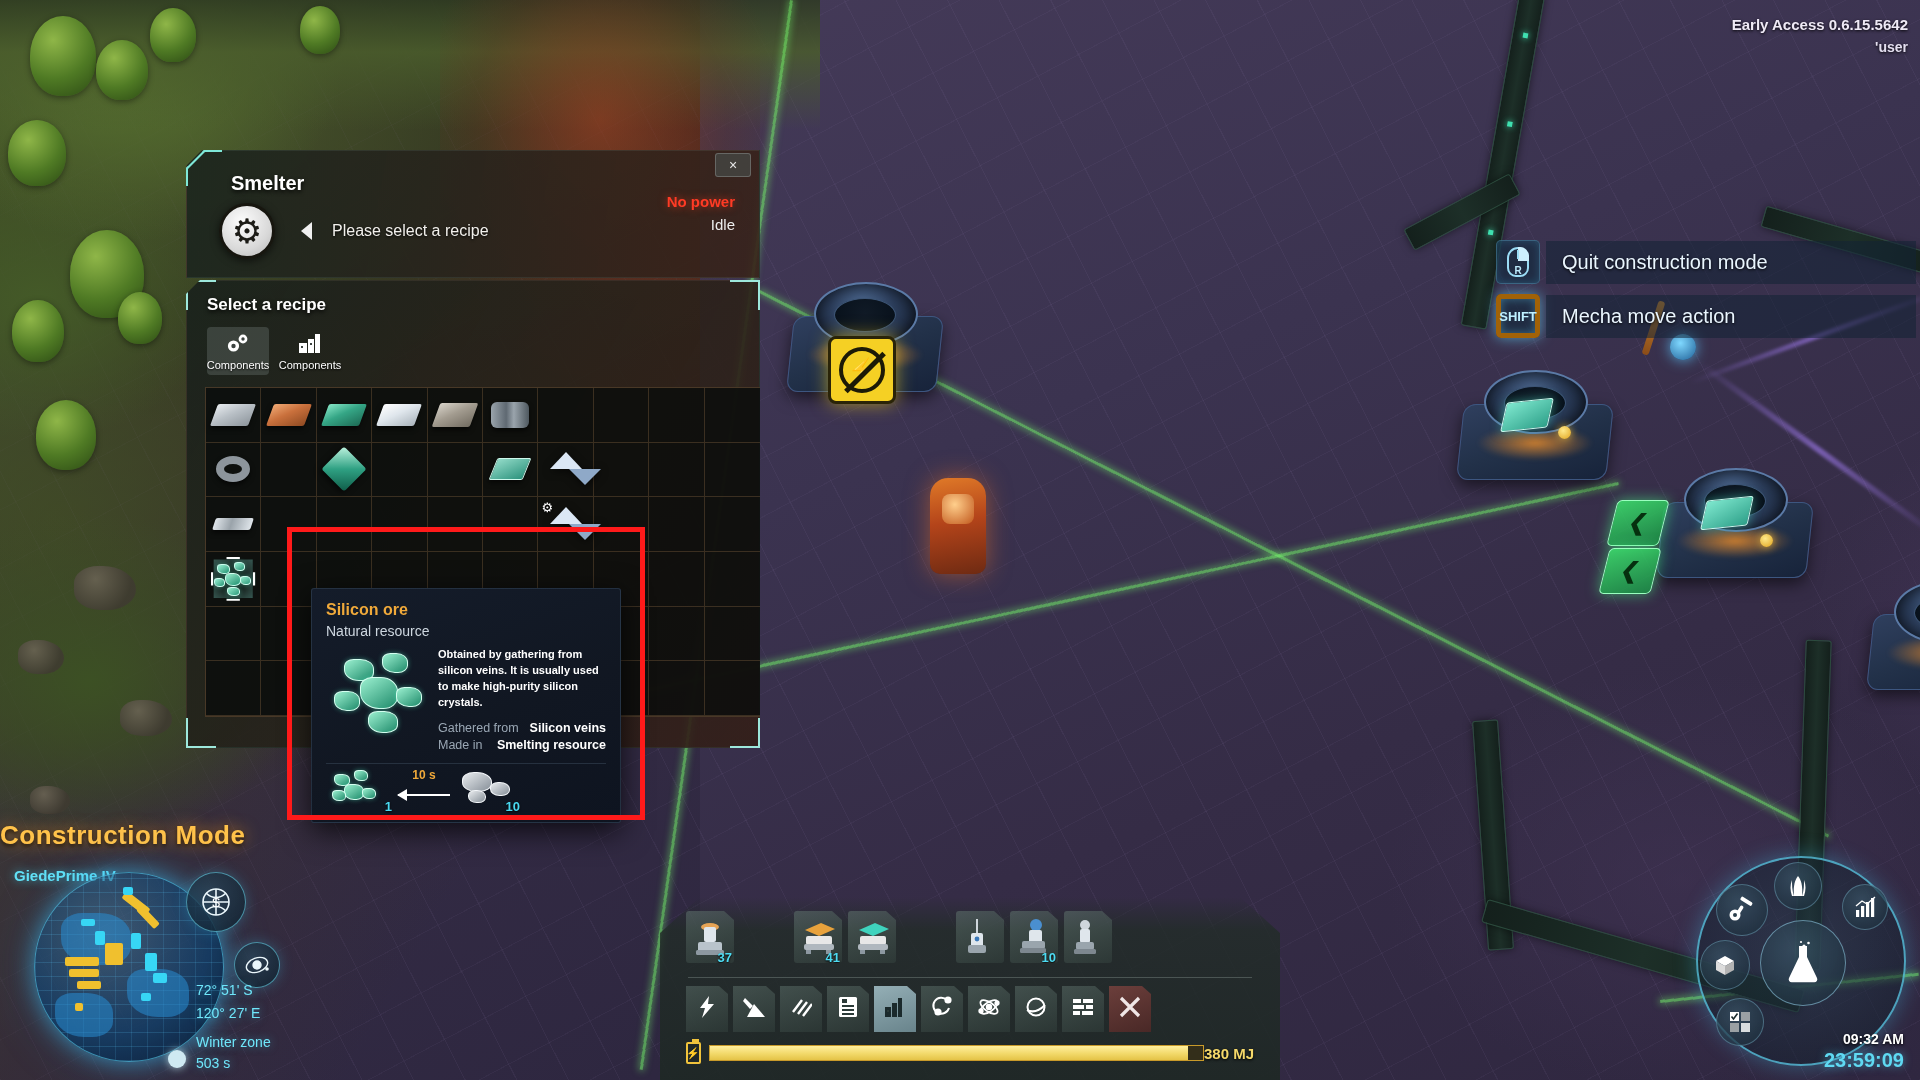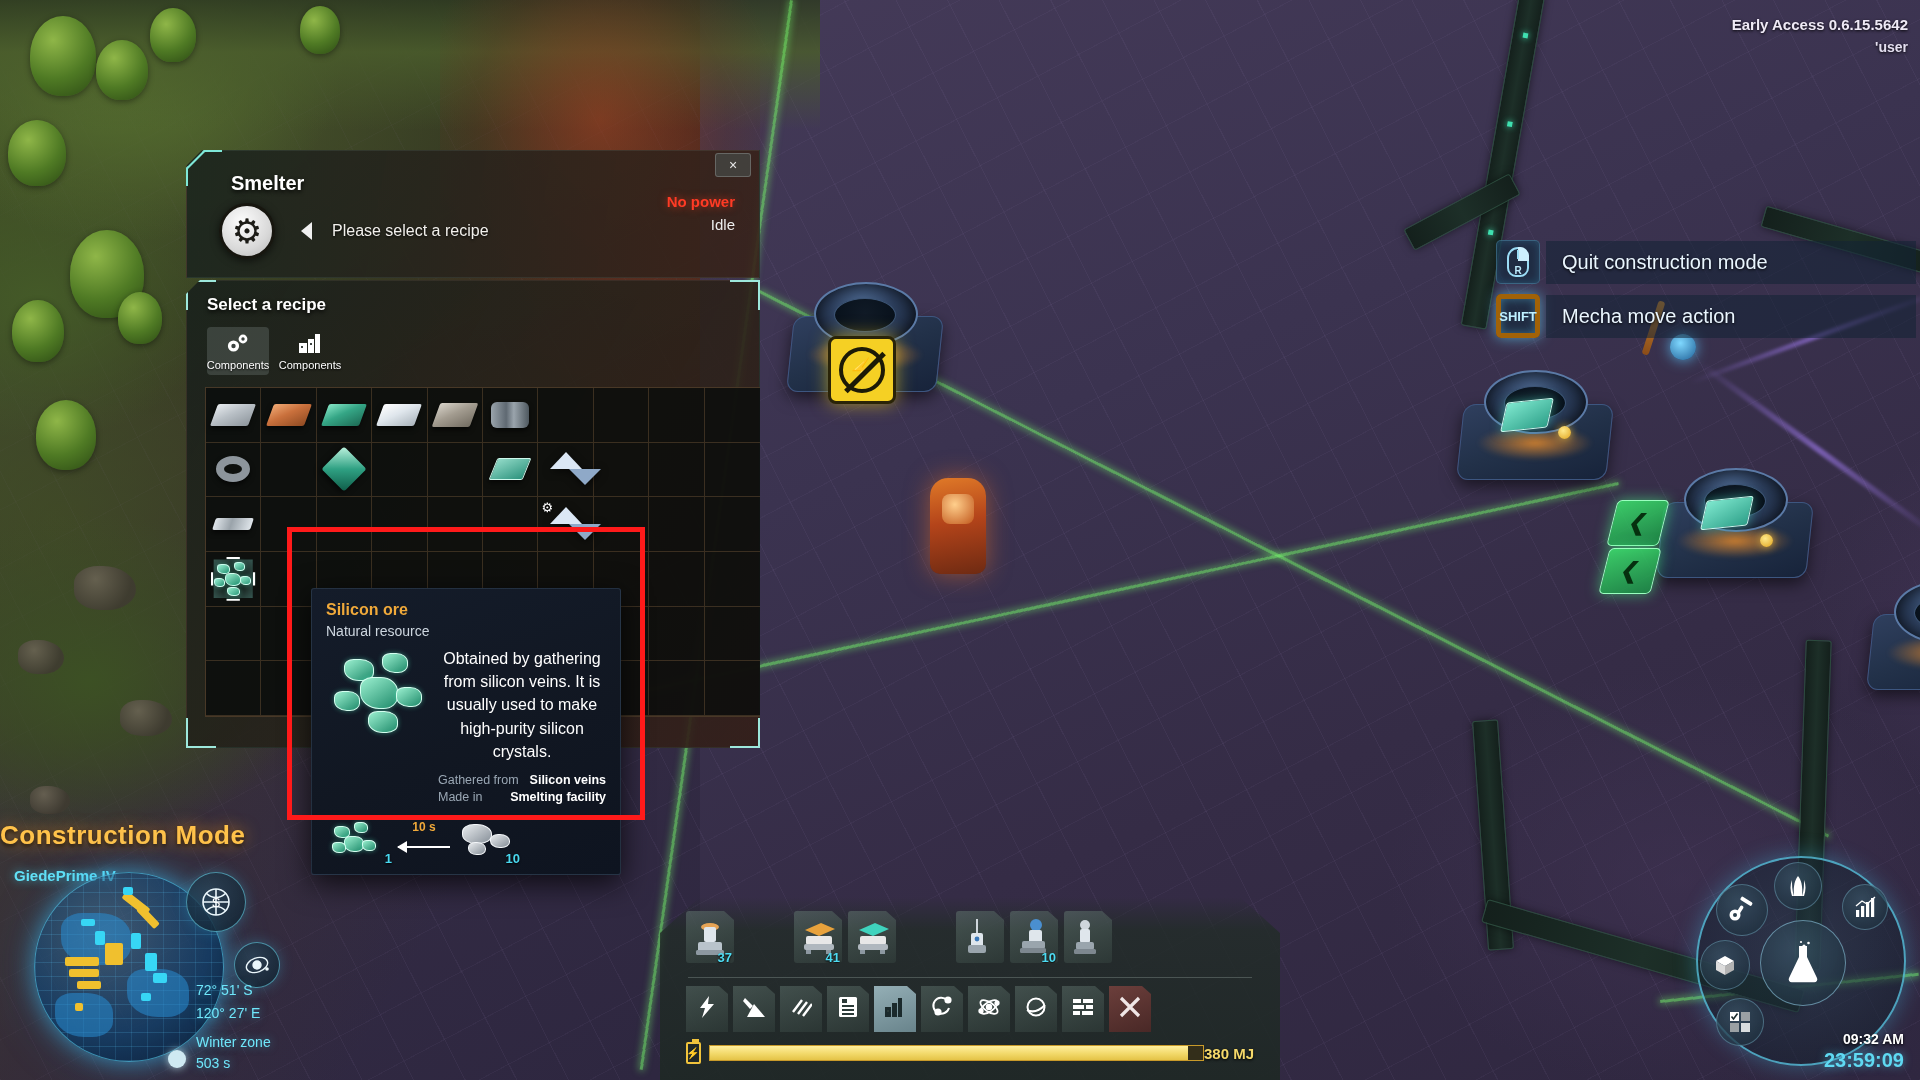--- a/index.html
+++ b/index.html
@@ -356,21 +356,21 @@
     z-index: 55;
     box-shadow: 0 8px 30px rgba(0,0,0,.75);
     padding: 12px 14px 10px 14px;
     color:#e7eef5;
   }
   .tt-title { color:#f0a93a; font-size: 16px; font-weight:bold; }
   .tt-sub { color:#cdd6df; font-size: 14px; margin-top: 4px; }
   .tt-main { display:flex; margin-top: 8px; }
   .tt-art { width: 108px; height: 98px; position:relative; flex:none; }
   .tt-right { flex: 1; padding-left: 4px; }
-  .tt-desc { font-size: 16px; line-height: 1.45; color:#ffffff; font-weight:normal;text-align:center; }
+  .tt-desc { font-size: 11px; line-height: 1.45; color:#ffffff; font-weight:bold; }
   .tt-kv { margin-top: 10px; }
   .tt-kv-row { display:flex; justify-content:space-between; font-size: 12.5px; margin-bottom: 3px; }
   .tt-k { color:#9aa7b4; }
   .tt-v { color:#ffffff; font-weight:bold; }
   .tt-div { height:1px; background: rgba(140,170,200,.18); margin: 8px 0 6px 0; }
   .tt-recipe { display:flex; align-items:center; padding: 2px 6px 4px 6px; position:relative; height: 42px; }
   .tt-in, .tt-out { position: relative; width: 56px; height: 40px; }
   .tt-count { position:absolute; right:-4px; bottom:-4px; color:#49d8f0; font-size: 13px; font-weight:bold; text-shadow:0 1px 2px #000; }
   .tt-arrow-wrap { position: relative; width: 72px; height: 40px; display:flex; align-items:center; justify-content:center; }
   .tt-time { position:absolute; top:-2px; left:0; right:0; text-align:center; color:#f0a93a; font-size: 12px; font-weight:bold; }
@@ -790,21 +790,21 @@
       </div>
       <div class="tt-right">
         <div class="tt-desc">Obtained by gathering from silicon veins. It is usually used to make high-purity silicon crystals.</div>
         <div class="tt-kv">
           <div class="tt-kv-row">
             <span class="tt-k">Gathered from</span>
             <span class="tt-v">Silicon veins</span>
           </div>
           <div class="tt-kv-row">
             <span class="tt-k">Made in</span>
-            <span class="tt-v">Smelting facility</span>
+            <span class="tt-v">Smelting resource</span>
           </div>
         </div>
       </div>
     </div>
     <div class="tt-div"></div>
     <div class="tt-recipe">
       <div class="tt-in">
         <div class="ore-chunk" style="left:2px;top:4px;width:16px;height:12px;"></div>
         <div class="ore-chunk" style="left:22px;top:0px;width:14px;height:11px;"></div>
         <div class="ore-chunk" style="left:12px;top:14px;width:20px;height:16px;"></div>

